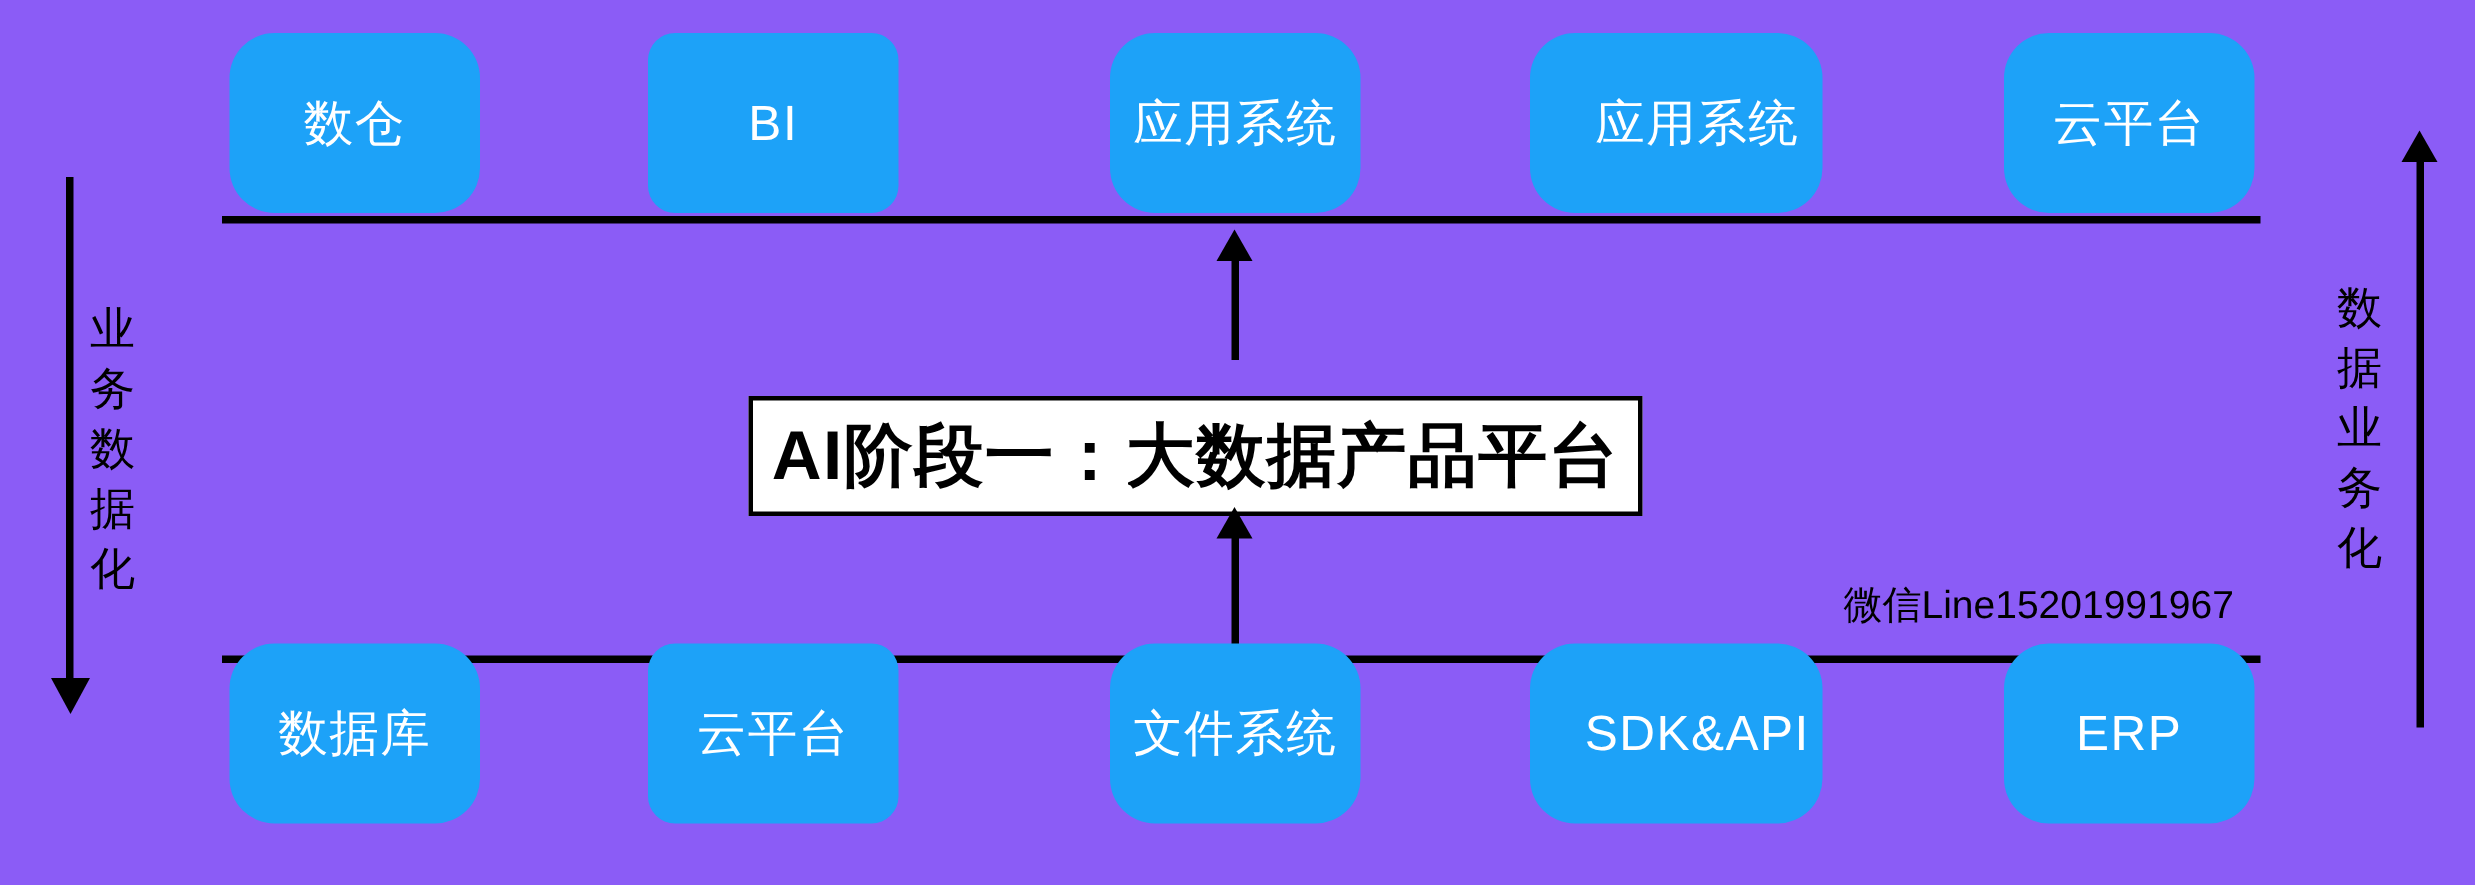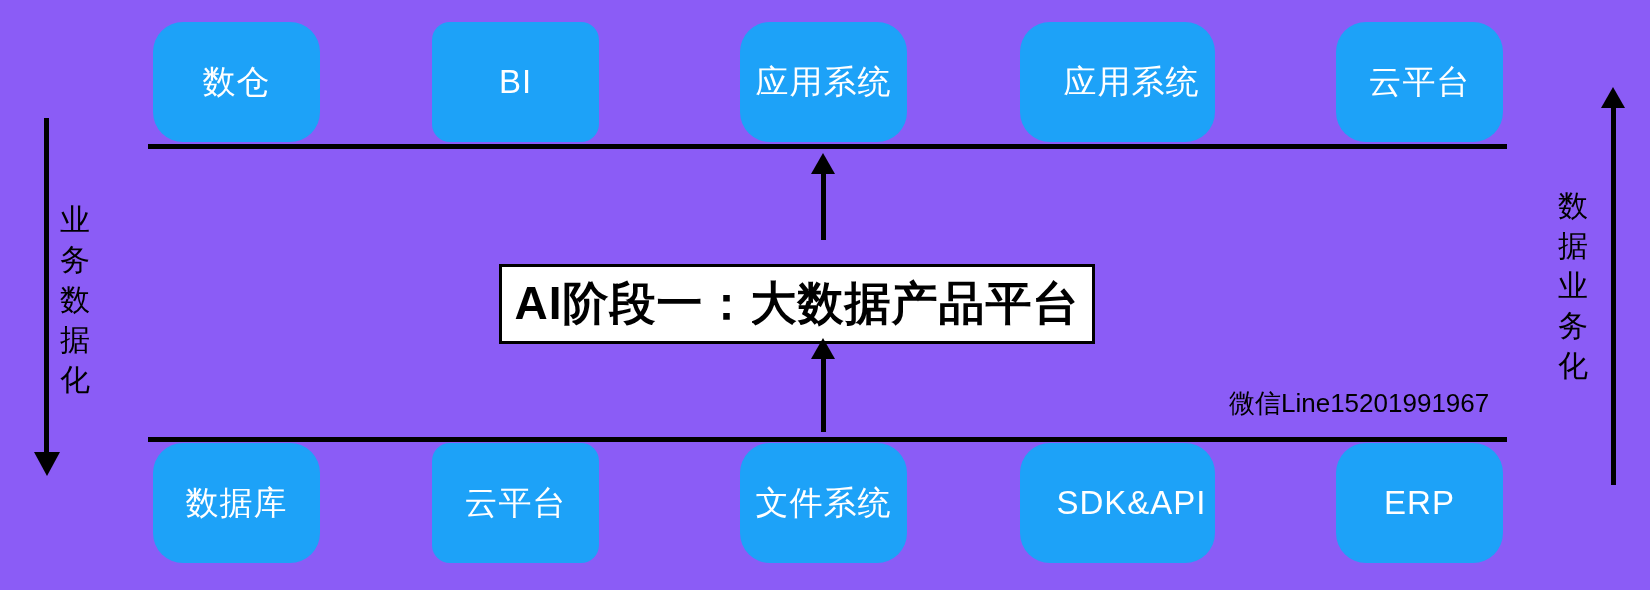--- a/index.html
+++ b/index.html
@@ -26,21 +26,21 @@
     color: #ffffff;
     display: flex;
     align-items: center;
     justify-content: center;
     font-size: 33px;
     font-weight: 500;
     letter-spacing: 1px;
     white-space: nowrap;
   }
   .row-top .node { top: 22px; }
-  .row-bottom .node { top: 443px; }
+  .row-bottom .node { top: 429px; }
   .c1 { left: 153px; }
   .c2 { left: 432px; border-radius: 18px; }
   .c3 { left: 740px; }
   .c4 { left: 1020px; padding-left: 28px; }
   .c5 { left: 1336px; }
 
   
   .hline {
     position: absolute;
     left: 148px;

